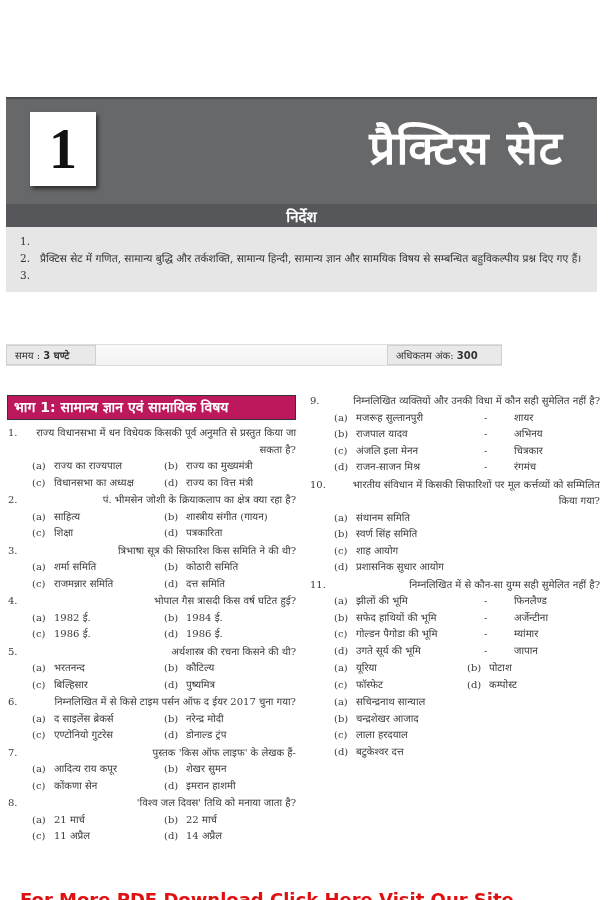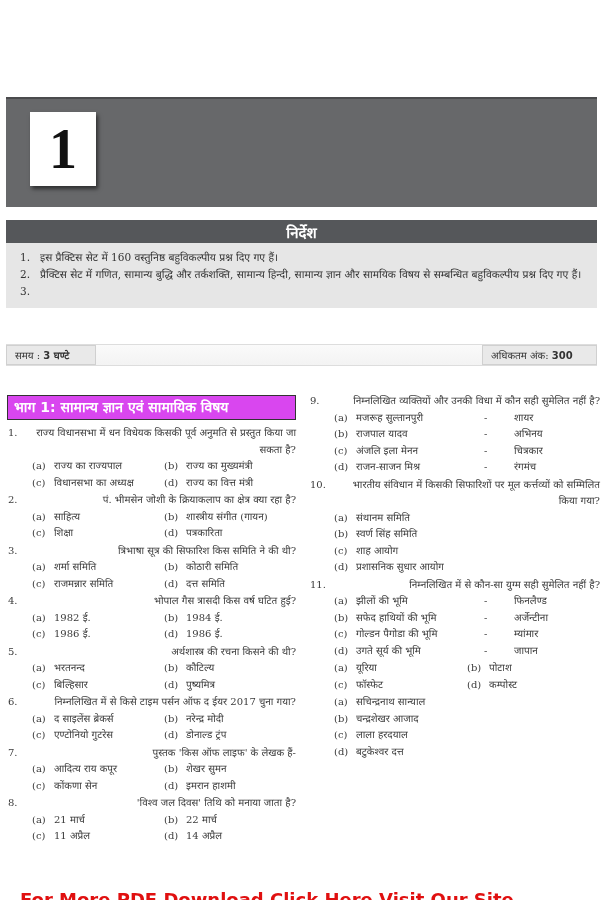--- a/index.html
+++ b/index.html
@@ -23,52 +23,52 @@
       display: flex; align-items: center; justify-content: center;
       font-family: "Liberation Serif", serif; font-weight: bold;
       font-size: 56px; color: #111;
     }
     .set-title {
       position: absolute; right: 34px; top: 16px;
       font-family: "DejaVu Sans", sans-serif; font-weight: bold;
       font-size: 46px; color: #fff; letter-spacing: 1px;
     }
     .directions {
-      position: absolute; left: 6px; top: 220px; width: 591px;
+      position: absolute; left: 6px; top: 204px; width: 591px;
     }
     .directions-bar {
       height: 23px; background: #55575a;
       display: flex; align-items: center; justify-content: center;
       font-family: "DejaVu Sans", sans-serif; font-weight: bold;
       font-size: 15px; color: #fff;
     }
     .directions-body {
       background: #e6e6e6;
       padding: 6px 14px 8px 14px;
       font-size: 10.5px; line-height: 17px; color: #333;
     }
     .directions-body ol { margin: 0; padding: 0; list-style: none; }
     .directions-body li { display: flex; }
     .directions-body .num { width: 20px; flex: none; }
     .meta-row {
-      position: absolute; left: 6px; top: 344px; width: 591px; height: 20px;
+      position: absolute; left: 6px; top: 344px; width: 496px; height: 20px;
       border-top: 1px solid #ddd; border-bottom: 1px solid #ddd;
       background: linear-gradient(#fafafa,#f3f3f3);
     }
     .meta-left, .meta-right {
       position: absolute; top: 0; height: 20px; line-height: 20px;
       background: #e9e9e9; border: 1px solid #d0d0d0; box-sizing: border-box;
       font-size: 10px; padding: 0 8px; color: #333;
     }
     .meta-left { left: 0; width: 90px; }
     .meta-right { right: 0; width: 115px; text-align: left; }
     .meta-right b, .meta-left b { font-family: "DejaVu Sans", sans-serif; }
     .part-heading {
       position: absolute; left: 7px; top: 395px; width: 289px; height: 25px;
-      background: #d946ef;
+      background: #be185d;
       border: 1px solid #333;
       box-sizing: border-box;
       color: #fff;
       font-family: "DejaVu Sans", sans-serif; font-weight: bold;
       font-size: 14px; line-height: 23px; padding-left: 6px;
       white-space: nowrap; overflow: hidden;
     }
     .col { position: absolute; font-size: 10px; line-height: 16.5px; color: #3a3a3a; }
     .col-left { left: 8px; top: 425px; width: 288px; }
     .col-right { left: 310px; top: 393px; width: 290px; }
@@ -90,29 +90,29 @@
       overflow: hidden; color: #e01010;
       font-family: "DejaVu Sans", sans-serif; font-weight: bold;
       font-size: 18px; line-height: 26px; white-space: nowrap;
     }
   </style>
 </head>
 <body>
 
 <div class="header-band">
   <div class="set-number-box">1</div>
+  <div class="set-title">प्रैक्टिस सेट</div>
 </div>
 
 <div class="directions">
   <div class="directions-bar">निर्देश</div>
   <div class="directions-body">
     <ol>
       <li>
           <span class="num">1.</span>
-          <span>इस प्रैक्टिस सेट में 160 वस्तुनिष्ठ बहुविकल्पीय प्रश्न दिए गए हैं।</span>
         </li>
       <li>
           <span class="num">2.</span>
           <span>प्रैक्टिस सेट में गणित, सामान्य बुद्धि और तर्कशक्ति, सामान्य हिन्दी, सामान्य ज्ञान और सामयिक विषय से सम्बन्धित बहुविकल्पीय प्रश्न दिए गए हैं।</span>
         </li>
       <li>
           <span class="num">3.</span>
         </li>
     </ol>
   </div>

